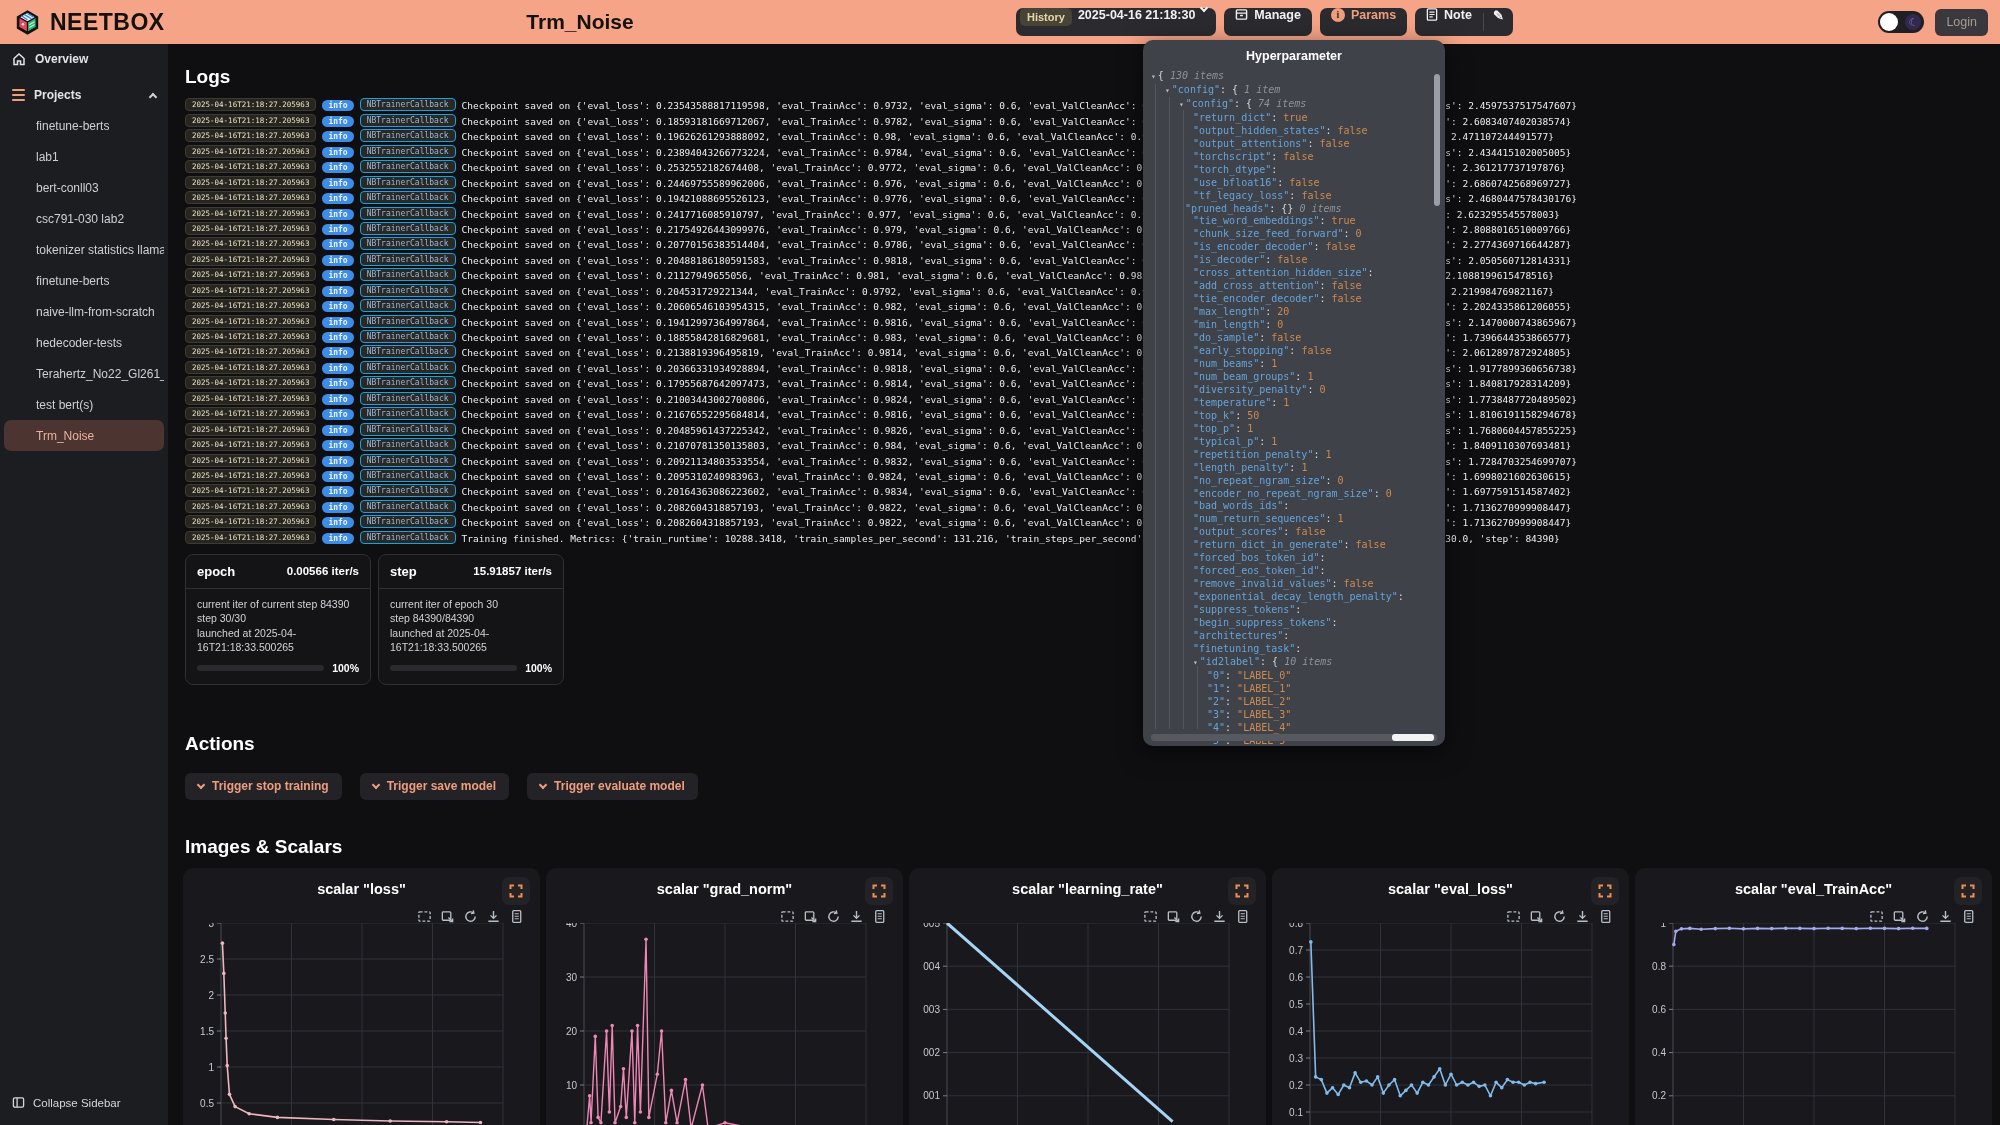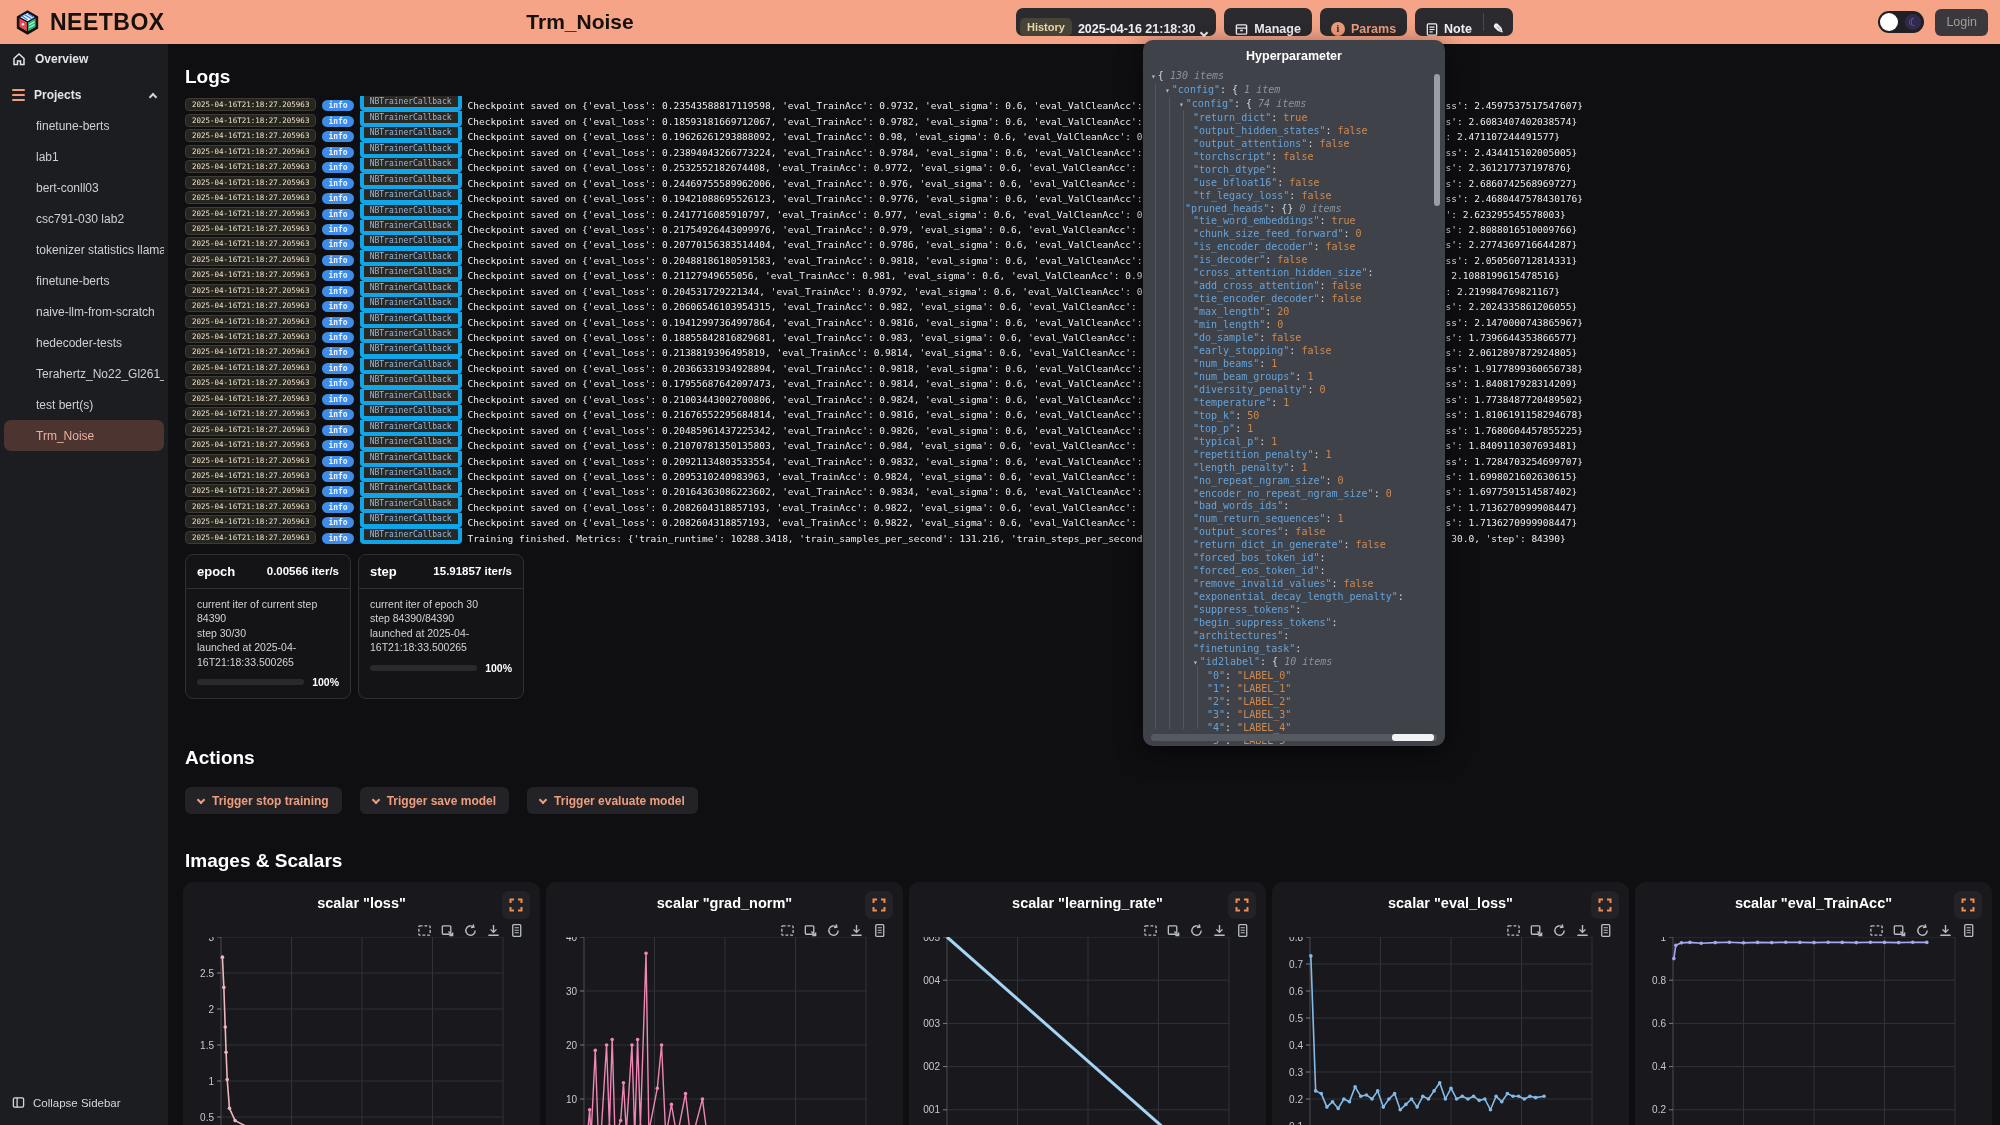--- a/index.html
+++ b/index.html
@@ -4,21 +4,21 @@
 <style>
   *{margin:0;padding:0;box-sizing:border-box}
   html,body{width:2000px;height:1125px;overflow:hidden}
   body{background:#0f0f12;font-family:"Liberation Sans",sans-serif;position:relative;color:#e8e8ea}
   
   .header{position:absolute;top:0;left:0;width:2000px;height:44px;background:#f6a487;display:flex;align-items:center;z-index:5}
   .brand{display:flex;align-items:center;gap:9px;margin-left:14px}
   .brand-name{font-size:23px;font-weight:800;color:#15110e;letter-spacing:.5px}
   .page-title{position:absolute;left:495px;width:170px;text-align:center;font-size:21px;font-weight:800;color:#15110e}
   .hdr-controls{position:absolute;left:1016px;top:8px;display:flex;gap:8px;align-items:center}
-  .hbtn{background:#2b2a2e;border:none;border-radius:7px;height:28px;display:flex;align-items:flex-end;gap:6px;padding:0 11px;color:#f1f1f3;font-size:12.5px;font-weight:700;cursor:pointer;font-family:"Liberation Sans",sans-serif}
+  .hbtn{background:#2b2a2e;border:none;border-radius:7px;height:28px;display:flex;align-items:flex-start;gap:6px;padding:0 11px;color:#f1f1f3;font-size:12.5px;font-weight:700;cursor:pointer;font-family:"Liberation Sans",sans-serif}
   .history-group{padding:0 9px 0 4px}
   .history-pill{background:#474337;color:#e7d6a8;font-size:11px;font-weight:700;border-radius:5px;padding:3px 7px}
   .chev{width:6px;height:6px;border-right:2px solid #f1f1f3;border-bottom:2px solid #f1f1f3;transform:rotate(45deg);margin-top:-3px}
   .chev.up{transform:rotate(-135deg);margin-top:3px}
   .salmon{color:#f09d7c}
   .note-group{display:flex;align-items:stretch;background:#2b2a2e;border-radius:7px;overflow:hidden}
   .note-group .hbtn{border-radius:0;background:transparent}
   .note-div{width:1px;background:#4a494e;margin:5px 0}
   .hdr-right{position:absolute;right:12px;top:0;height:44px;display:flex;align-items:center;gap:11px}
   .toggle{width:46px;height:22px;background:#201f24;border-radius:11px;position:relative;cursor:pointer}
@@ -37,25 +37,25 @@
   .proj-item.active{background:#4c3431;color:#e8b1a0}
   .collapse-row{position:absolute;bottom:8px;left:0;right:0;display:flex;align-items:center;gap:8px;padding:8px 12px;font-size:11.5px;color:#d6d7db;cursor:pointer}
   
   .main{position:absolute;left:168px;top:44px;right:0;bottom:0;padding:22px 0 0 17px}
   h2.section{font-size:19px;font-weight:800;color:#fff}
   
   .log-list{margin-top:8px;font-family:"DejaVu Sans Mono",monospace}
   .log-row{height:15.45px;display:flex;align-items:flex-end;gap:6px;white-space:nowrap;overflow:hidden}
   .log-ts{background:#27251f;border:1px solid #3d3b32;color:#ece2c8;font-size:7.5px;padding:1px 6px;border-radius:4px}
   .log-lvl{background:#3d8de8;color:#eaf3ff;font-size:8px;font-weight:800;padding:1px 6px;border-radius:7px}
-  .log-src{background:#2b2824;border:4px solid #0ea5e9;color:#93b8de;font-size:8px;padding:1px 6px;border-radius:4px}
+  .log-src{background:#2b2824;border:1px solid #0ea5e9;color:#93b8de;font-size:8px;padding:1px 6px;border-radius:4px}
   .log-msg{color:#eeeef0;font-size:9.5px}
   
   .prog-row{display:flex;gap:7px;margin-top:10px;margin-left:0}
-  .prog-card{width:166px;border:1px solid #2f2f34;border-radius:8px;background:#141417;padding:0 0 10px 0}
+  .prog-card{width:186px;border:1px solid #2f2f34;border-radius:8px;background:#141417;padding:0 0 10px 0}
   .pc-head{display:flex;justify-content:space-between;align-items:center;padding:9px 11px;border-bottom:1px solid #2f2f34}
   .pc-name{font-size:13px;font-weight:800;color:#fff}
   .pc-rate{font-size:11.5px;font-weight:800;color:#fff}
   .pc-body{padding:8px 11px 0 11px;font-size:10.5px;color:#d2d3d7;line-height:14.5px}
   .pc-barrow{display:flex;align-items:center;gap:8px;padding:7px 11px 0 11px}
   .pc-track{flex:1;height:6px;border-radius:3px;background:#2a2a2e;overflow:hidden}
   .pc-fill{height:100%;border-radius:3px;background:#68bf60}
   .pc-pct{font-size:10.5px;font-weight:800;color:#fff}
   
   .actions-h{margin-top:48px}

